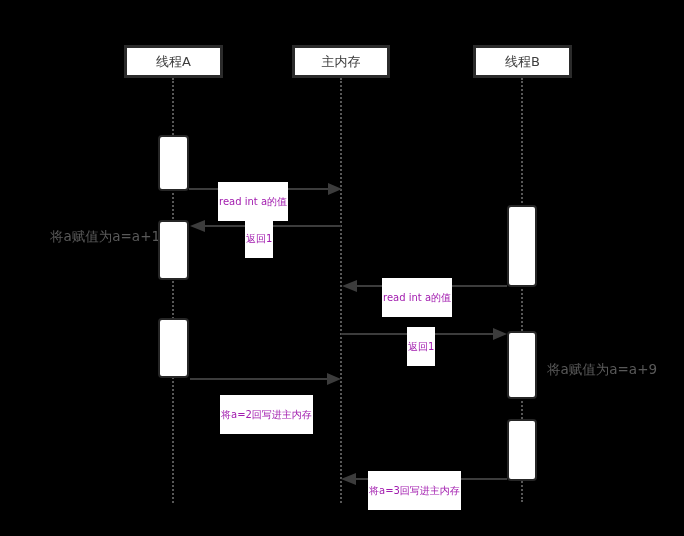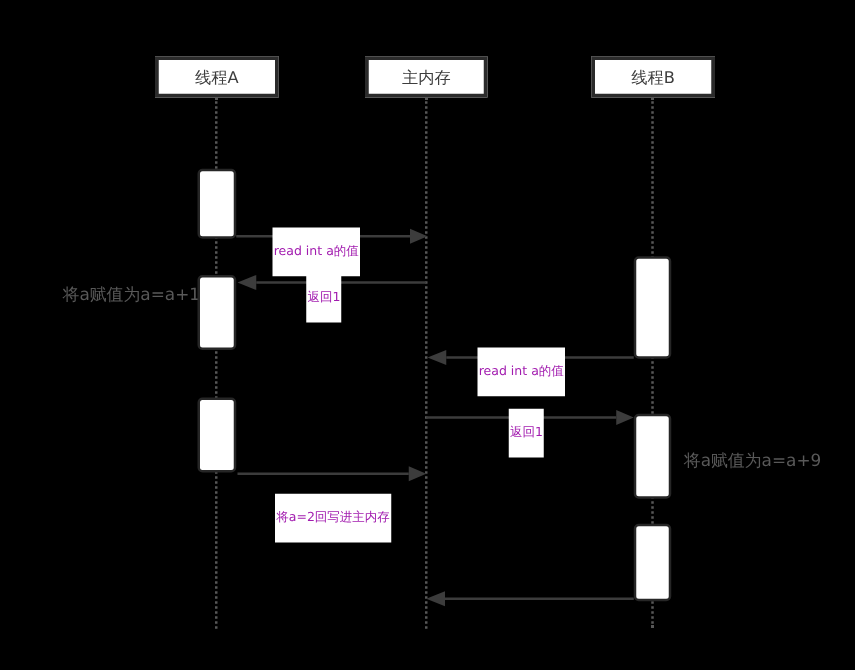--- a/index.html
+++ b/index.html
@@ -133,17 +133,18 @@
   <div class="msg-line" style="left:341px; top:333px; width:152px;"></div>
   <div class="arrow-right" style="left:493px; top:328px;"></div>
   <div class="msg-label" style="left:407px; top:327px;">返回1</div>
 
   <div class="msg-line" style="left:190px; top:378px; width:137px;"></div>
   <div class="arrow-right" style="left:327px; top:373px;"></div>
   <div class="msg-label" style="left:220px; top:371px;margin-top:24px;">将a=2回写进主内存</div>
 
   <div class="arrow-left" style="left:341px; top:473px;"></div>
   <div class="msg-line" style="left:356px; top:478px; width:151px;"></div>
+  <div class="msg-label" style="left:368px; top:471px;">将a=3回写进主内存</div>
 
   <div class="side-note" style="left:50px; top:229px;">将a赋值为a=a+1</div>
   <div class="side-note" style="left:547px; top:362px;">将a赋值为a=a+9</div>
 
 </div>
 
 </body></html>

